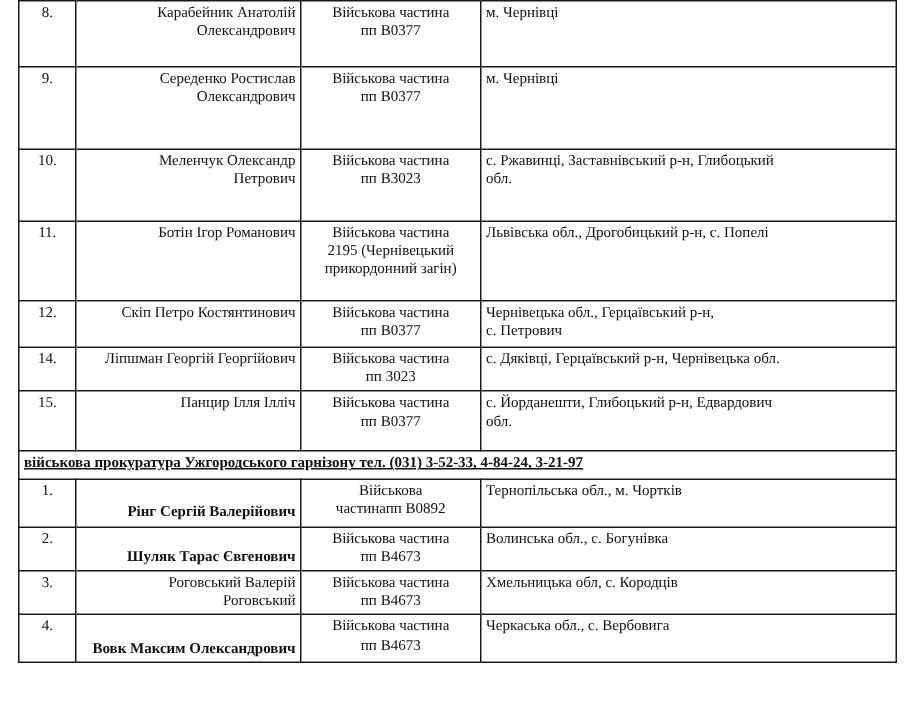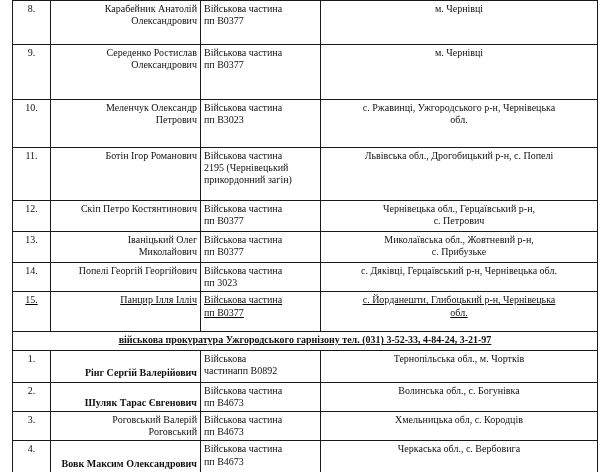--- a/index.html
+++ b/index.html
@@ -36,27 +36,27 @@
     vertical-align: top;
     color: #111;
   }
   col.c-num   { width: 38px; }
   col.c-name  { width: 150px; }
   col.c-unit  { width: 120px; }
   col.c-place { width: 277px; }
 
   td.num   { text-align: center; vertical-align: top; padding-top: 2px; }
   td.name  { text-align: right; }
-  td.unit  { }
-  td.place { text-align: center; }
+  td.unit  { text-align: center; }
+  td.place { }
 
   td.name.bottom, td.unit.bottom, td.place.bottom { vertical-align: bottom; font-weight: bold; }
 
   tr.section-header td {
-    text-align: center;
+    text-align: left;
     font-weight: bold;
     padding: 2px 3px 3px 3px;
     font-family: Liberation Serif, serif;
   }
   .section-header-text {
     text-decoration: underline;
     font-weight: bold;
     font-size: 10px;
   }
   .cell-line { display: block; }
@@ -105,21 +105,21 @@
           <td class="num">10.</td>
           <td class="name">
             <span class="cell-line">Меленчук Олександр</span>
             <span class="cell-line">Петрович</span>
           </td>
           <td class="unit">
             <span class="cell-line">Військова частина</span>
             <span class="cell-line">пп В3023</span>
           </td>
           <td class="place">
-            <span class="cell-line">с. Ржавинці, Ужгородського р-н, Чернівецька</span>
+            <span class="cell-line">с. Ржавинці, Заставнівський р-н, Глибоцький</span>
             <span class="cell-line">обл.</span>
           </td>
         </tr>
         <tr style="height: 53px;">
           <td class="num">11.</td>
           <td class="name">
             <span class="cell-line">Ботін Ігор Романович</span>
           </td>
           <td class="unit">
             <span class="cell-line">Військова частина</span>
@@ -137,59 +137,44 @@
           </td>
           <td class="unit">
             <span class="cell-line">Військова частина</span>
             <span class="cell-line">пп В0377</span>
           </td>
           <td class="place">
             <span class="cell-line">Чернівецька обл., Герцаївський р-н,</span>
             <span class="cell-line">с. Петрович</span>
           </td>
         </tr>
-        <tr style="height: 31px;">
-          <td class="num">13.</td>
-          <td class="name">
-            <span class="cell-line">Іваніцький Олег</span>
-            <span class="cell-line">Миколайович</span>
-          </td>
-          <td class="unit">
-            <span class="cell-line">Військова частина</span>
-            <span class="cell-line">пп В0377</span>
-          </td>
-          <td class="place">
-            <span class="cell-line">Миколаївська обл., Жовтневий р-н,</span>
-            <span class="cell-line">с. Прибузьке</span>
-          </td>
-        </tr>
         <tr style="height: 22px;">
           <td class="num">14.</td>
           <td class="name">
-            <span class="cell-line">Попелі Георгій Георгійович</span>
+            <span class="cell-line">Ліпшман Георгій Георгійович</span>
           </td>
           <td class="unit">
             <span class="cell-line">Військова частина</span>
             <span class="cell-line">пп 3023</span>
           </td>
           <td class="place">
             <span class="cell-line">с. Дяківці, Герцаївський р-н, Чернівецька обл.</span>
           </td>
         </tr>
-        <tr style="height: 40px; text-decoration: underline;">
+        <tr style="height: 40px;">
           <td class="num">15.</td>
           <td class="name">
             <span class="cell-line">Панцир Ілля Ілліч</span>
           </td>
           <td class="unit">
             <span class="cell-line">Військова частина</span>
             <span class="cell-line">пп В0377</span>
           </td>
           <td class="place">
-            <span class="cell-line">с. Йорданешти, Глибоцький р-н, Чернівецька</span>
+            <span class="cell-line">с. Йорданешти, Глибоцький р-н, Едвардович</span>
             <span class="cell-line">обл.</span>
           </td>
         </tr>
         <tr class="section-header">
           <td colspan="4"><span class="section-header-text">військова прокуратура Ужгородського гарнізону тел. (031) 3-52-33, 4-84-24, 3-21-97</span></td>
         </tr>
         <tr style="height: 32px;">
           <td class="num">1.</td>
           <td class="name bottom">
             <span class="cell-line">Рінг Сергій Валерійович</span>

